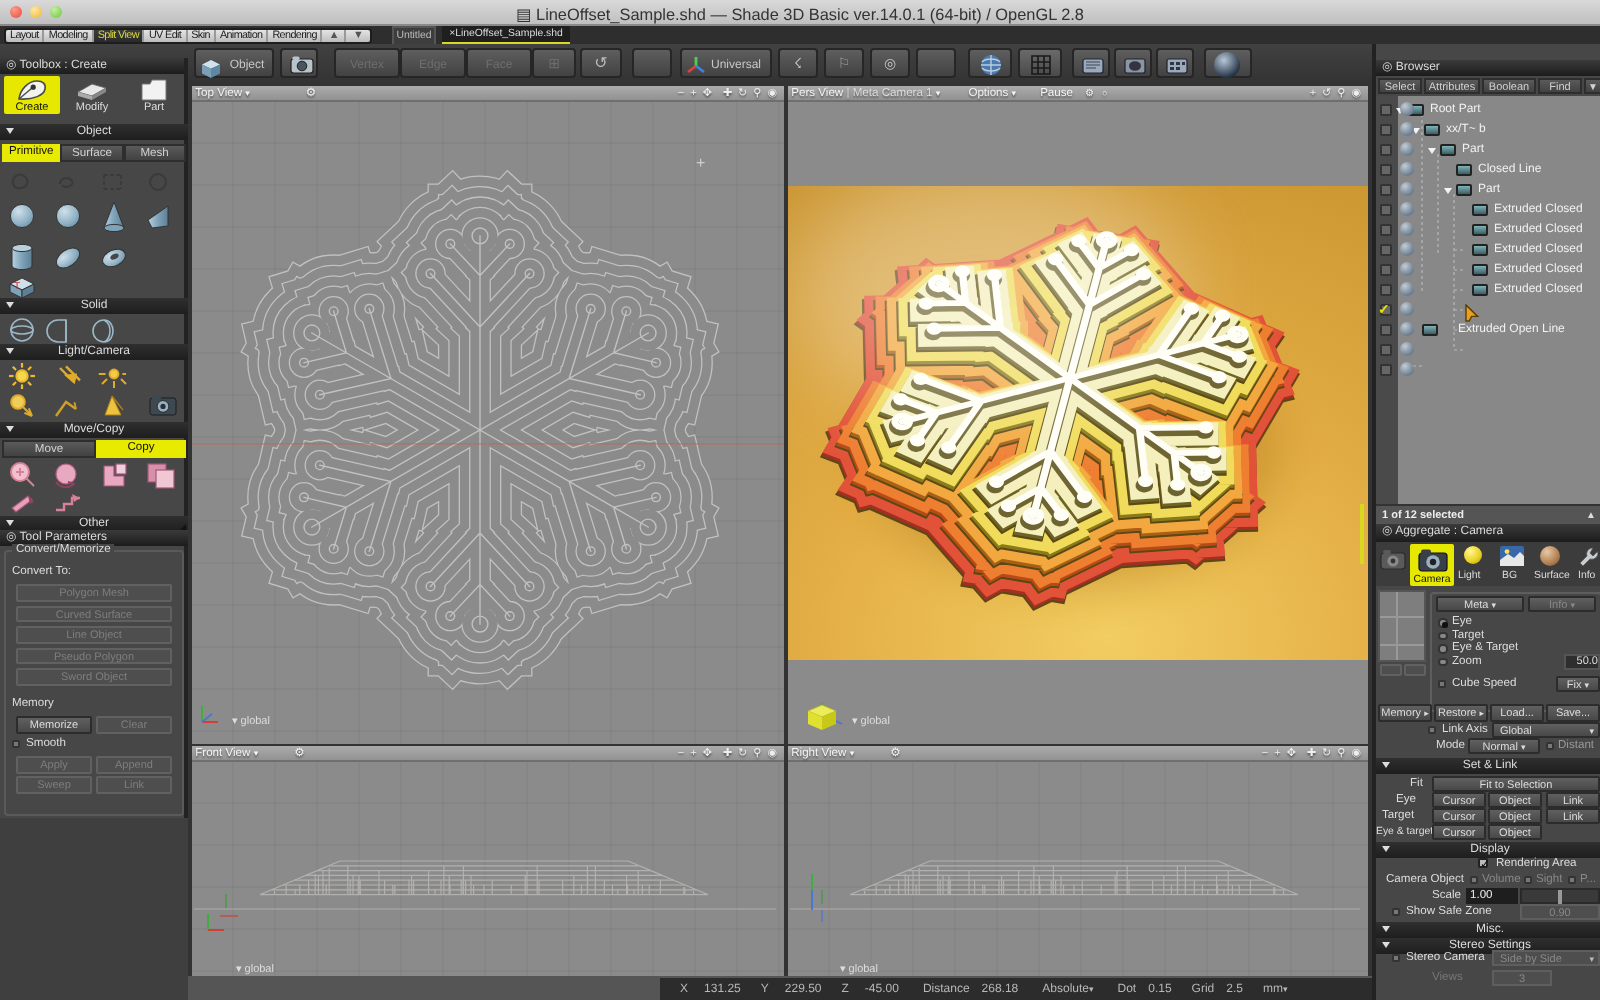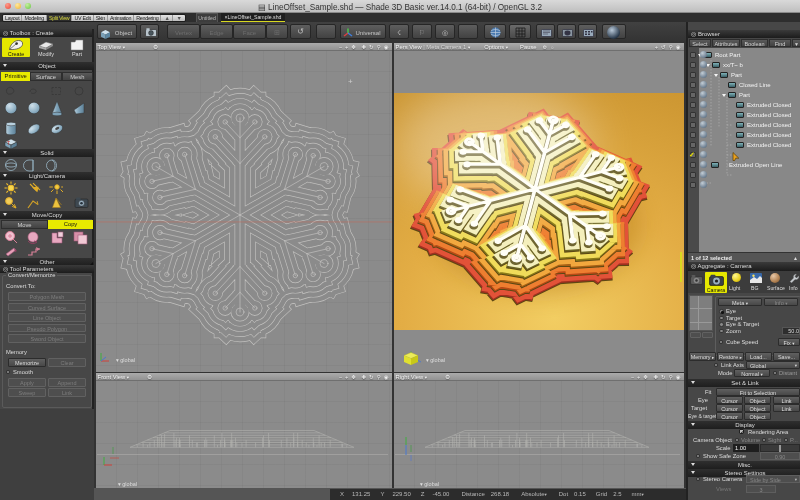--- a/index.html
+++ b/index.html
@@ -31,21 +31,21 @@
 .radio{position:absolute;width:4.5px;height:4.5px;background:#888;border:1px solid #333;border-radius:50%}
 .treetxt{position:absolute;font-size:6px;color:#f2f2f2;white-space:nowrap}
 .sphere{position:absolute;width:7px;height:7px;border-radius:50%;background:radial-gradient(circle at 35% 30%,#c2ccd4,#7e8fa0 55%,#4f5f70)}
 .titem{position:absolute;width:8px;height:6px;background:linear-gradient(#7fb2b8,#3a5f66);border:0.5px solid #222;border-radius:1px}
 </style></head><body>
 
 <div class="abs titlebar"></div>
 <div class="abs tl" style="left:5px;background:radial-gradient(circle at 35% 30%,#ff9a8a,#e8493a)"></div>
 <div class="abs tl" style="left:15px;background:radial-gradient(circle at 35% 30%,#ffe9a0,#f0b42e)"></div>
 <div class="abs tl" style="left:25px;background:radial-gradient(circle at 35% 30%,#c6eea0,#67c93f)"></div>
-<div class="abs title">▤ LineOffset_Sample.shd — Shade 3D Basic ver.14.0.1 (64-bit) / OpenGL 3.2</div>
+<div class="abs title">▤ LineOffset_Sample.shd — Shade 3D Basic ver.14.0.1 (64-bit) / OpenGL 2.8</div>
 
 <div class="abs tabrow">
 <div class="abs wstabs">
       <div class="wstab">Layout</div>
       <div class="wstab">Modeling</div>
       <div class="wstab act">Split View</div>
       <div class="wstab">UV Edit</div>
       <div class="wstab">Skin</div>
       <div class="wstab">Animation</div>
       <div class="wstab">Rendering</div>

